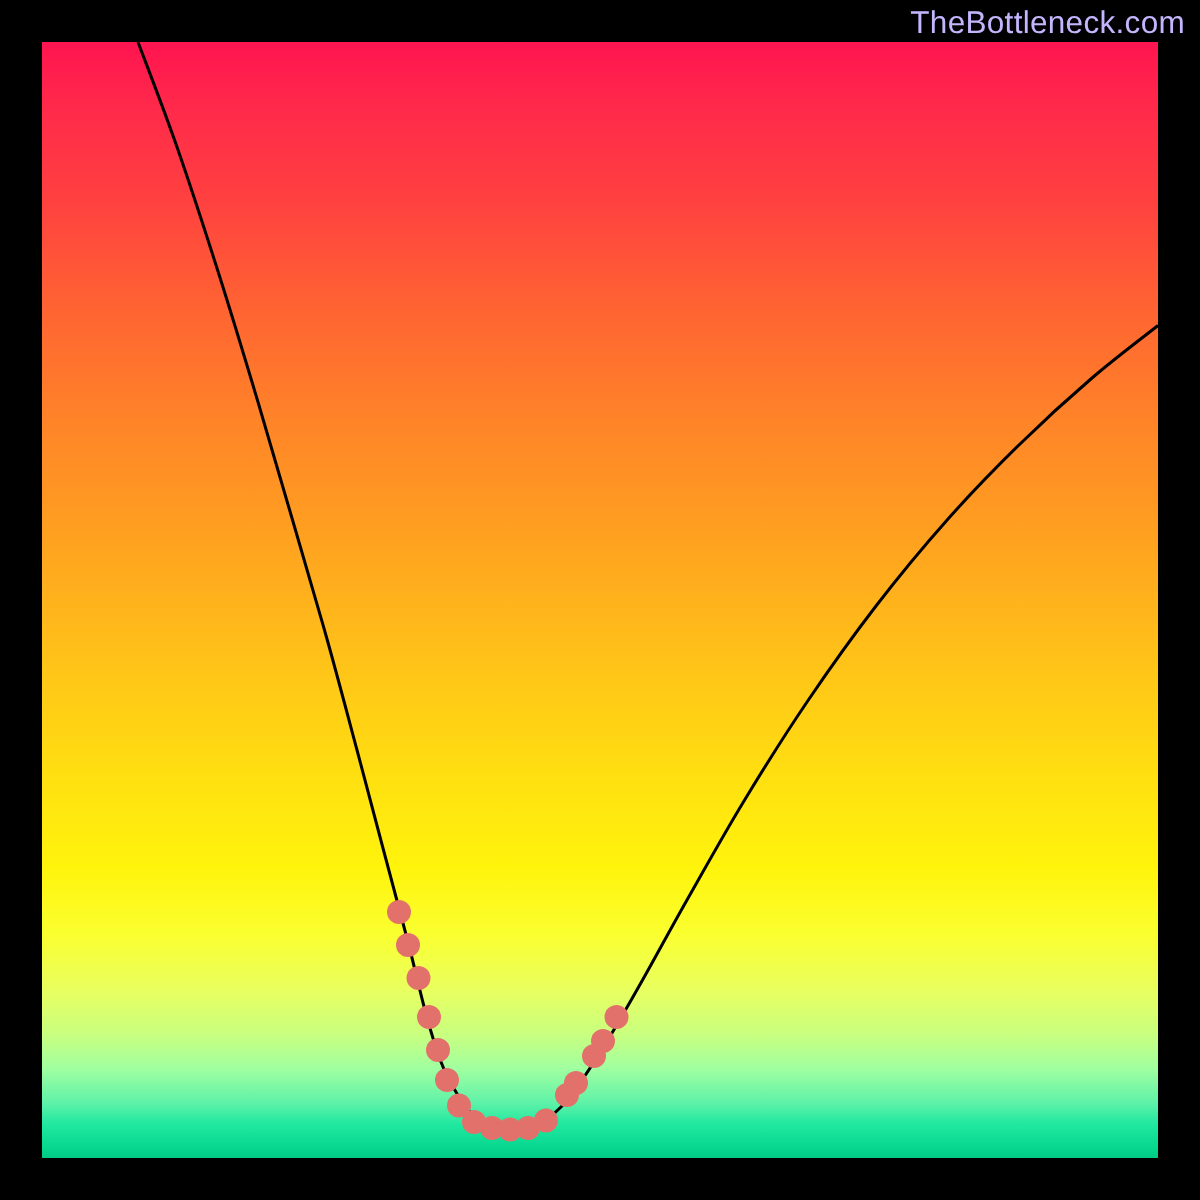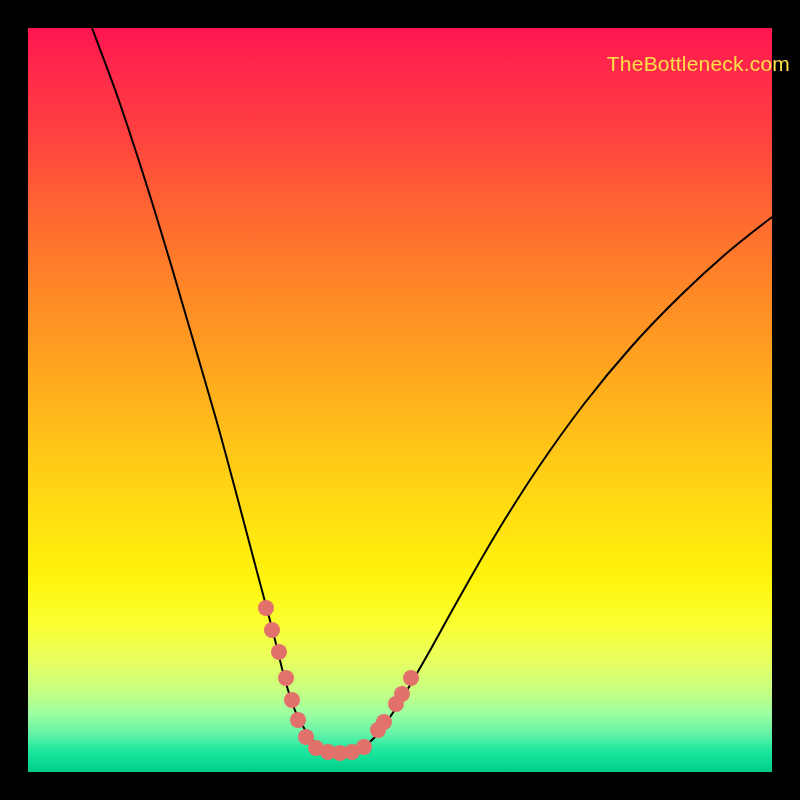--- a/index.html
+++ b/index.html
@@ -53,26 +53,25 @@
   svg.curve {
     position: absolute;
     inset: 0;
     width: 744px;
     height: 744px;
   }
   .watermark {
     position: absolute;
     top: 4px;
     right: 10px;
-    color: #fde047;
+    color: #c4b5fd;
     font-size: 21px;
     font-weight: 500;
     letter-spacing: 0.2px;
     user-select: none;
-    margin-top: 48px;
   }
 </style>
 </head>
 <body>
 
 <div class="frame">
   <div class="plot">
     <div class="gradient"></div>
     <svg class="curve" viewBox="0 0 744 744" preserveAspectRatio="none">
       <path id="curve-path" fill="none" stroke="#000000" stroke-width="2" d="M 64 0 C 68.33333333333333 11.666666666666666, 81 44.16666666666667, 90 70 C 99 95.83333333333333, 109 126.66666666666667, 118 155 C 127 183.33333333333334, 135.66666666666666 212.16666666666666, 144 240 C 152.33333333333334 267.8333333333333, 160.33333333333334 295.6666666666667, 168 322 C 175.66666666666666 348.3333333333333, 183 373, 190 398 C 197 423, 203.66666666666666 448.3333333333333, 210 472 C 216.33333333333334 495.6666666666667, 222.33333333333334 518.6666666666666, 228 540 C 233.66666666666666 561.3333333333334, 239.33333333333334 582, 244 600 C 248.66666666666666 618, 252.33333333333334 634.6666666666666, 256 648 C 259.6666666666667 661.3333333333334, 262.6666666666667 671.3333333333334, 266 680 C 269.3333333333333 688.6666666666666, 272.6666666666667 694.3333333333334, 276 700 C 279.3333333333333 705.6666666666666, 282 710.3333333333334, 286 714 C 290 717.6666666666666, 295 720.1666666666666, 300 722 C 305 723.8333333333334, 311 725, 316 725 C 321 725, 325 724.5, 330 722 C 335 719.5, 341 715, 346 710 C 351 705, 354.6666666666667 699.6666666666666, 360 692 C 365.3333333333333 684.3333333333334, 371.3333333333333 675, 378 664 C 384.6666666666667 653, 391.3333333333333 641.3333333333334, 400 626 C 408.6666666666667 610.6666666666666, 418.6666666666667 592, 430 572 C 441.3333333333333 552, 454.6666666666667 528, 468 506 C 481.3333333333333 484, 495.3333333333333 461.6666666666667, 510 440 C 524.6666666666666 418.3333333333333, 540.3333333333334 396.3333333333333, 556 376 C 571.6666666666666 355.6666666666667, 588 336, 604 318 C 620 300, 636 283.6666666666667, 652 268 C 668 252.33333333333334, 684.6666666666666 237.16666666666666, 700 224 C 715.3333333333334 210.83333333333334, 736.6666666666666 194.83333333333334, 744 189"></path>

